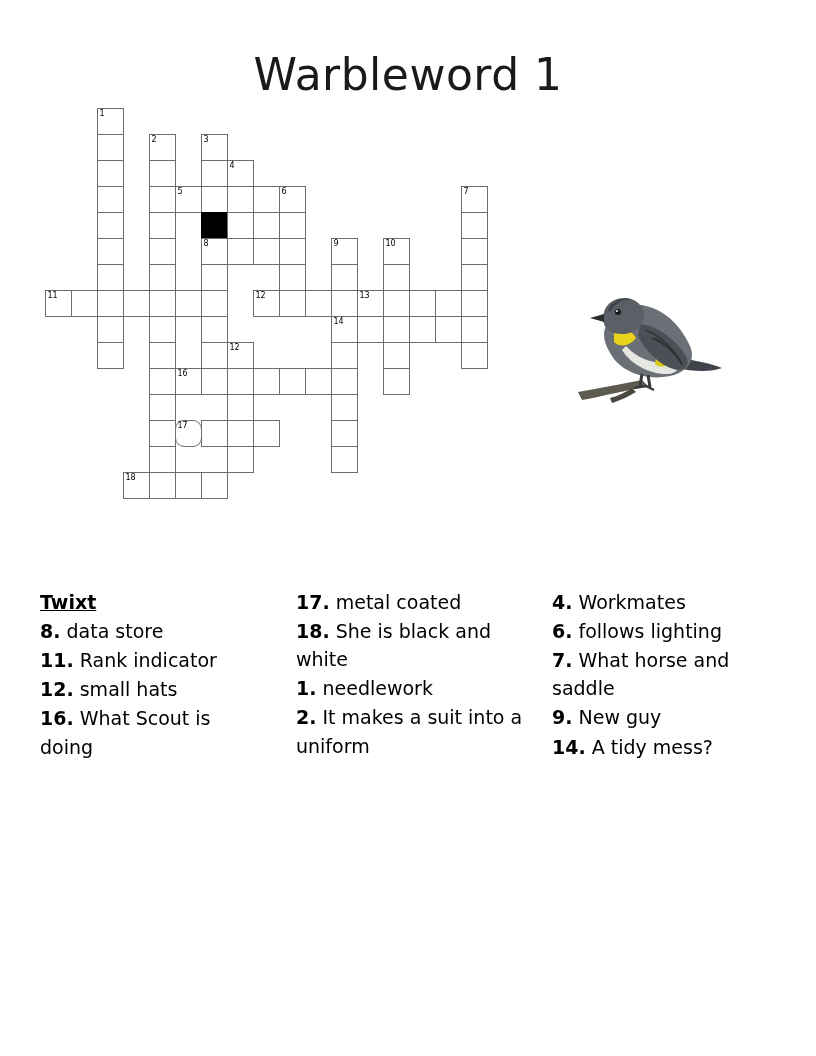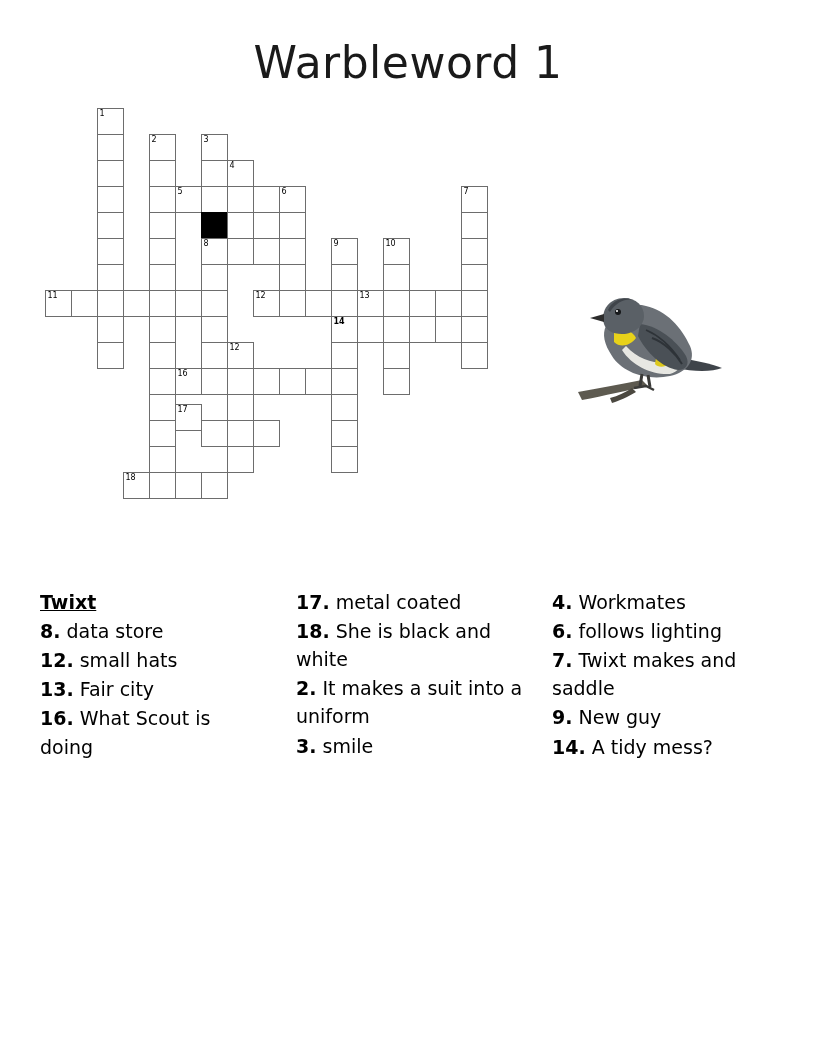--- a/index.html
+++ b/index.html
@@ -14,21 +14,21 @@
     font-family: "DejaVu Sans", sans-serif;
     color: #000000;
     overflow: hidden;
   }
   .page-title {
     text-align: center;
     font-size: 44px;
     font-weight: 400;
     letter-spacing: 0.5px;
     margin: 0;
-    padding-top: 37px;
+    padding-top: 49px;
     color: #1a1a1a;
     font-family: "DejaVu Sans", sans-serif;
   }
   
   #grid-wrap {
     position: absolute;
     left: 0;
     top: 100px;
     width: 816px;
     height: 430px;
@@ -173,21 +173,21 @@
     <div class="cell" style="left: 357px; top: 190px;">
       <span class="num">13</span>
     </div>
     <div class="cell" style="left: 383px; top: 190px;"></div>
     <div class="cell" style="left: 409px; top: 190px;"></div>
     <div class="cell" style="left: 435px; top: 190px;"></div>
     <div class="cell" style="left: 461px; top: 190px;"></div>
     <div class="cell" style="left: 97px; top: 216px;"></div>
     <div class="cell" style="left: 149px; top: 216px;"></div>
     <div class="cell" style="left: 201px; top: 216px;"></div>
-    <div class="cell" style="left: 331px; top: 216px; font-weight: bold;">
+    <div class="cell" style="left: 331px; top: 216px;">
       <span class="num">14</span>
     </div>
     <div class="cell" style="left: 357px; top: 216px;"></div>
     <div class="cell" style="left: 383px; top: 216px;"></div>
     <div class="cell" style="left: 409px; top: 216px;"></div>
     <div class="cell" style="left: 435px; top: 216px;"></div>
     <div class="cell" style="left: 461px; top: 216px;"></div>
     <div class="cell" style="left: 97px; top: 242px;"></div>
     <div class="cell" style="left: 149px; top: 242px;"></div>
     <div class="cell" style="left: 201px; top: 242px;"></div>
@@ -205,21 +205,21 @@
     <div class="cell" style="left: 227px; top: 268px;"></div>
     <div class="cell" style="left: 253px; top: 268px;"></div>
     <div class="cell" style="left: 279px; top: 268px;"></div>
     <div class="cell" style="left: 305px; top: 268px;"></div>
     <div class="cell" style="left: 331px; top: 268px;"></div>
     <div class="cell" style="left: 383px; top: 268px;"></div>
     <div class="cell" style="left: 149px; top: 294px;"></div>
     <div class="cell" style="left: 227px; top: 294px;"></div>
     <div class="cell" style="left: 331px; top: 294px;"></div>
     <div class="cell" style="left: 149px; top: 320px;"></div>
-    <div class="cell" style="left: 175px; top: 304px;">
+    <div class="cell" style="left: 175px; top: 320px; border-radius: 9px;">
       <span class="num">17</span>
     </div>
     <div class="cell" style="left: 201px; top: 320px;"></div>
     <div class="cell" style="left: 227px; top: 320px;"></div>
     <div class="cell" style="left: 253px; top: 320px;"></div>
     <div class="cell" style="left: 331px; top: 320px;"></div>
     <div class="cell" style="left: 149px; top: 346px;"></div>
     <div class="cell" style="left: 227px; top: 346px;"></div>
     <div class="cell" style="left: 331px; top: 346px;"></div>
     <div class="cell" style="left: 123px; top: 372px;">
@@ -258,26 +258,26 @@
 
   <path d="M34 34 L20 38 L34 42 Z" fill="#2c2c2c"></path>
 
   <path d="M72 94 L70 106 M78 95 L80 107" stroke="#3a3a38" stroke-width="3" fill="none"></path>
   <path d="M64 108 L76 106 L84 110" stroke="#3a3a38" stroke-width="2.5" fill="none"></path>
 </svg>
 
 <div id="clues">
   <span class="heading">Twixt</span>
   <span class="clue"><span class="n">8.</span> <span class="t">data store</span></span>
+  <span class="clue"><span class="n">11.</span> <span class="t">Rank indicator</span></span>
   <span class="clue"><span class="n">12.</span> <span class="t">small hats</span></span>
-  <span class="clue"><span class="n">13.</span> <span class="t">Fair city</span></span>
   <span class="clue"><span class="n">16.</span> <span class="t">What Scout is doing</span></span>
   <span class="clue"><span class="n">17.</span> <span class="t">metal coated</span></span>
   <span class="clue"><span class="n">18.</span> <span class="t">She is black and white</span></span>
 
+  <span class="clue"><span class="n">1.</span> <span class="t">needlework</span></span>
   <span class="clue"><span class="n">2.</span> <span class="t">It makes a suit into a uniform</span></span>
-  <span class="clue"><span class="n">3.</span> <span class="t">smile</span></span>
   <span class="clue"><span class="n">4.</span> <span class="t">Workmates</span></span>
   <span class="clue"><span class="n">6.</span> <span class="t">follows lighting</span></span>
-  <span class="clue"><span class="n">7.</span> <span class="t">Twixt makes and saddle</span></span>
+  <span class="clue"><span class="n">7.</span> <span class="t">What horse and saddle</span></span>
   <span class="clue"><span class="n">9.</span> <span class="t">New guy</span></span>
   <span class="clue"><span class="n">14.</span> <span class="t">A tidy mess?</span></span>
 </div>
 
 </body></html>

